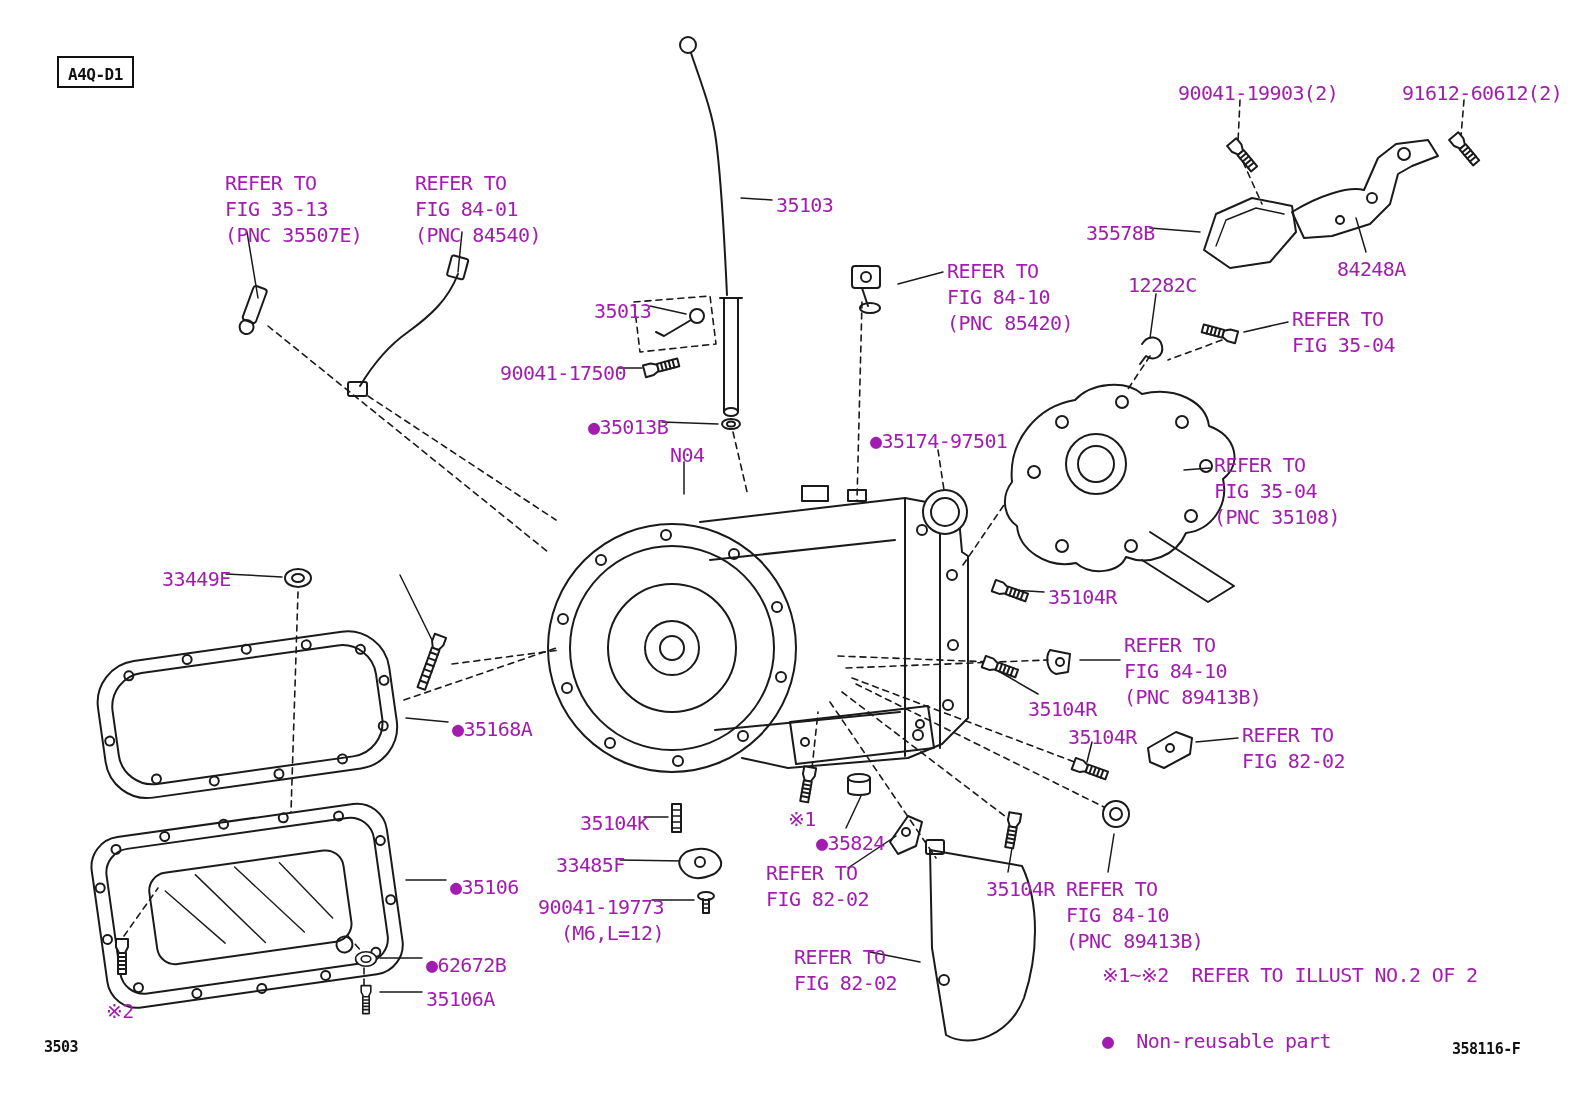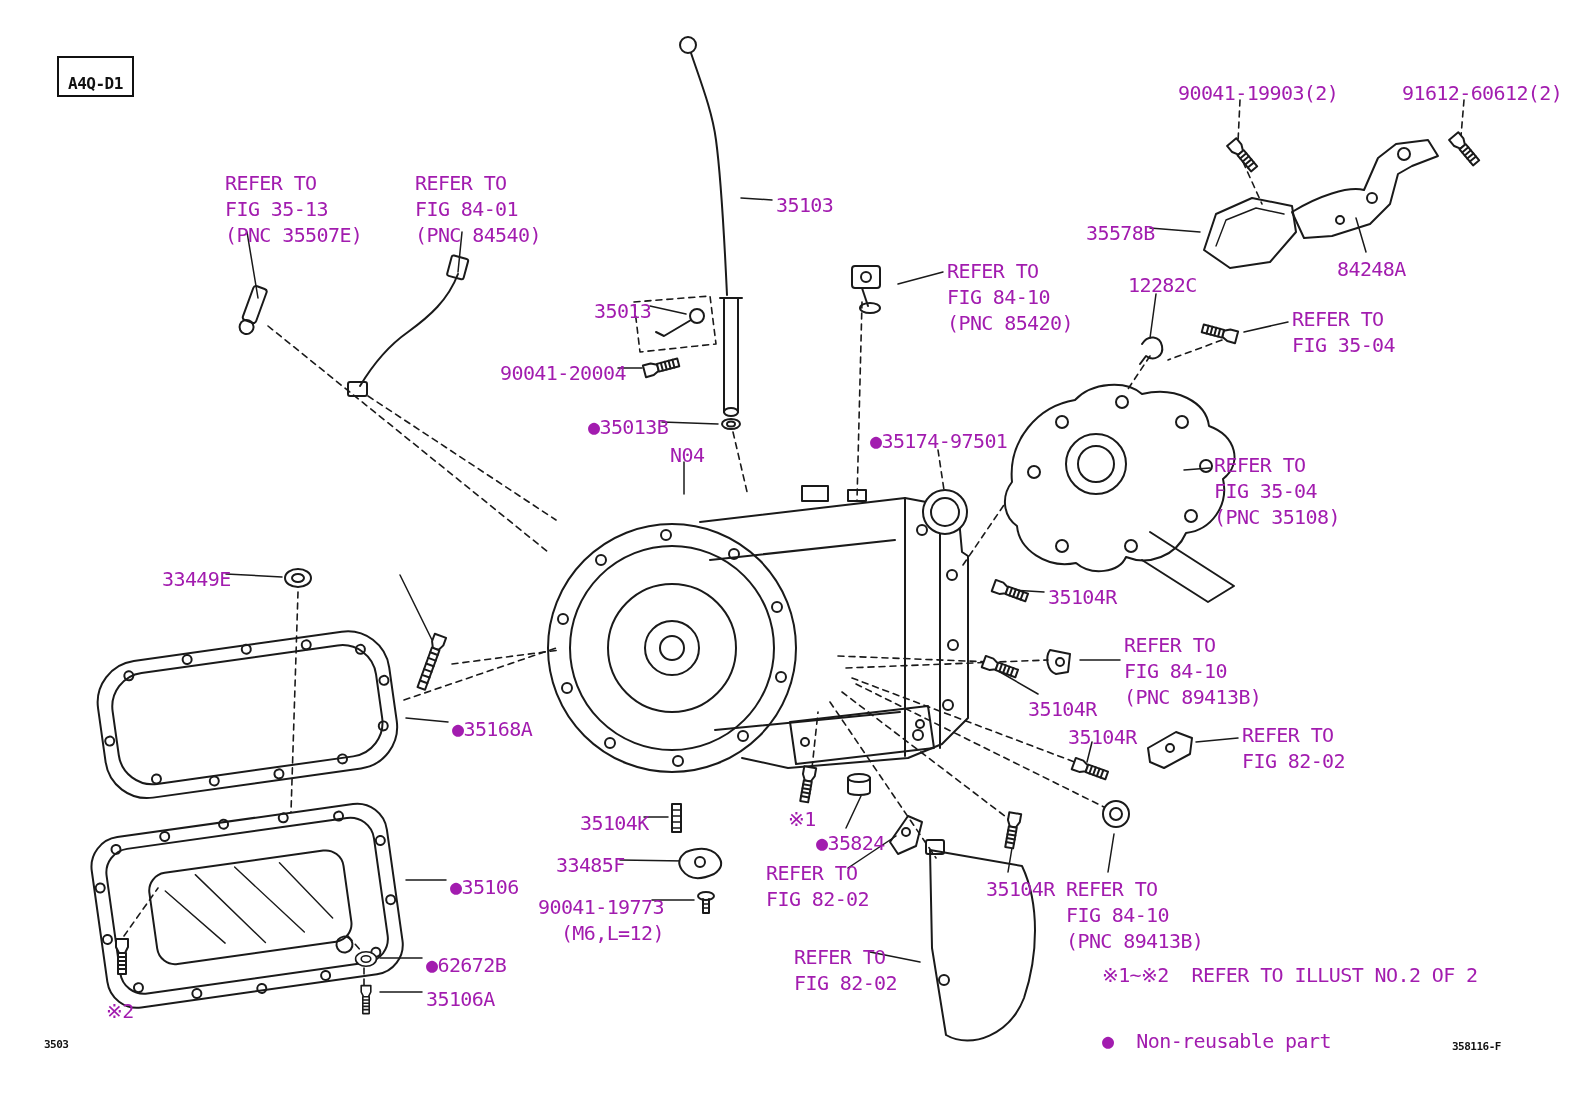--- a/index.html
+++ b/index.html
@@ -1,22 +1,22 @@
 <!DOCTYPE html>
 <html><head>
 <meta charset="utf-8">
 <style>
   html,body{margin:0;padding:0;background:#fff;}
   .stage{position:relative;width:1592px;height:1099px;background:#fff;overflow:hidden;
          font-family:"DejaVu Sans Mono","DejaVu Sans",monospace;color:#111;}
   .lbl{position:absolute;font-weight:normal;font-size:20px;line-height:1.3;
        white-space:pre;letter-spacing:-0.6px;color:#a21caf;}
   .code-box{position:absolute;left:57px;top:56px;border:2px solid #111;
-       padding:16px 9px 2px;font-weight:bold;font-size:16px;letter-spacing:-0.5px;}
-  .footer{position:absolute;font-weight:bold;font-size:11px;letter-spacing:-0.5px;}
+       padding:7px 9px 2px;font-weight:bold;font-size:16px;letter-spacing:-0.5px;}
+  .footer{position:absolute;font-weight:bold;font-size:15px;letter-spacing:-0.5px;}
   svg{position:absolute;left:0;top:0;}
   .art{stroke:#1a1a1a;fill:none;stroke-width:2;stroke-linecap:round;stroke-linejoin:round;}
   .ldr{stroke-width:1.5;}
   .dash{stroke-dasharray:6 5;stroke-width:1.6;}
   .thin{stroke-width:1.4;}
 </style>
 </head>
 <body>
 
 <div class="stage">
@@ -303,21 +303,21 @@
   <div class="code-box">A4Q-D1</div>
 
   <div class="lbl" style="left:225px;top:170px">REFER TO
 FIG 35-13
 (PNC 35507E)</div>
   <div class="lbl" style="left:415px;top:170px">REFER TO
 FIG 84-01
 (PNC 84540)</div>
   <div class="lbl" style="left:776px;top:192px">35103</div>
   <div class="lbl" style="left:594px;top:298px">35013</div>
-  <div class="lbl" style="left:500px;top:360px">90041-20004</div>
+  <div class="lbl" style="left:500px;top:360px">90041-17500</div>
   <div class="lbl" style="left:588px;top:414px">●35013B</div>
   <div class="lbl" style="left:670px;top:442px">N04</div>
   <div class="lbl" style="left:947px;top:258px">REFER TO
 FIG 84-10
 (PNC 85420)</div>
   <div class="lbl" style="left:1178px;top:80px">90041-19903(2)</div>
   <div class="lbl" style="left:1402px;top:80px">91612-60612(2)</div>
   <div class="lbl" style="left:1086px;top:220px">35578B</div>
   <div class="lbl" style="left:1337px;top:256px">84248A</div>
   <div class="lbl" style="left:1128px;top:272px">12282C</div>

